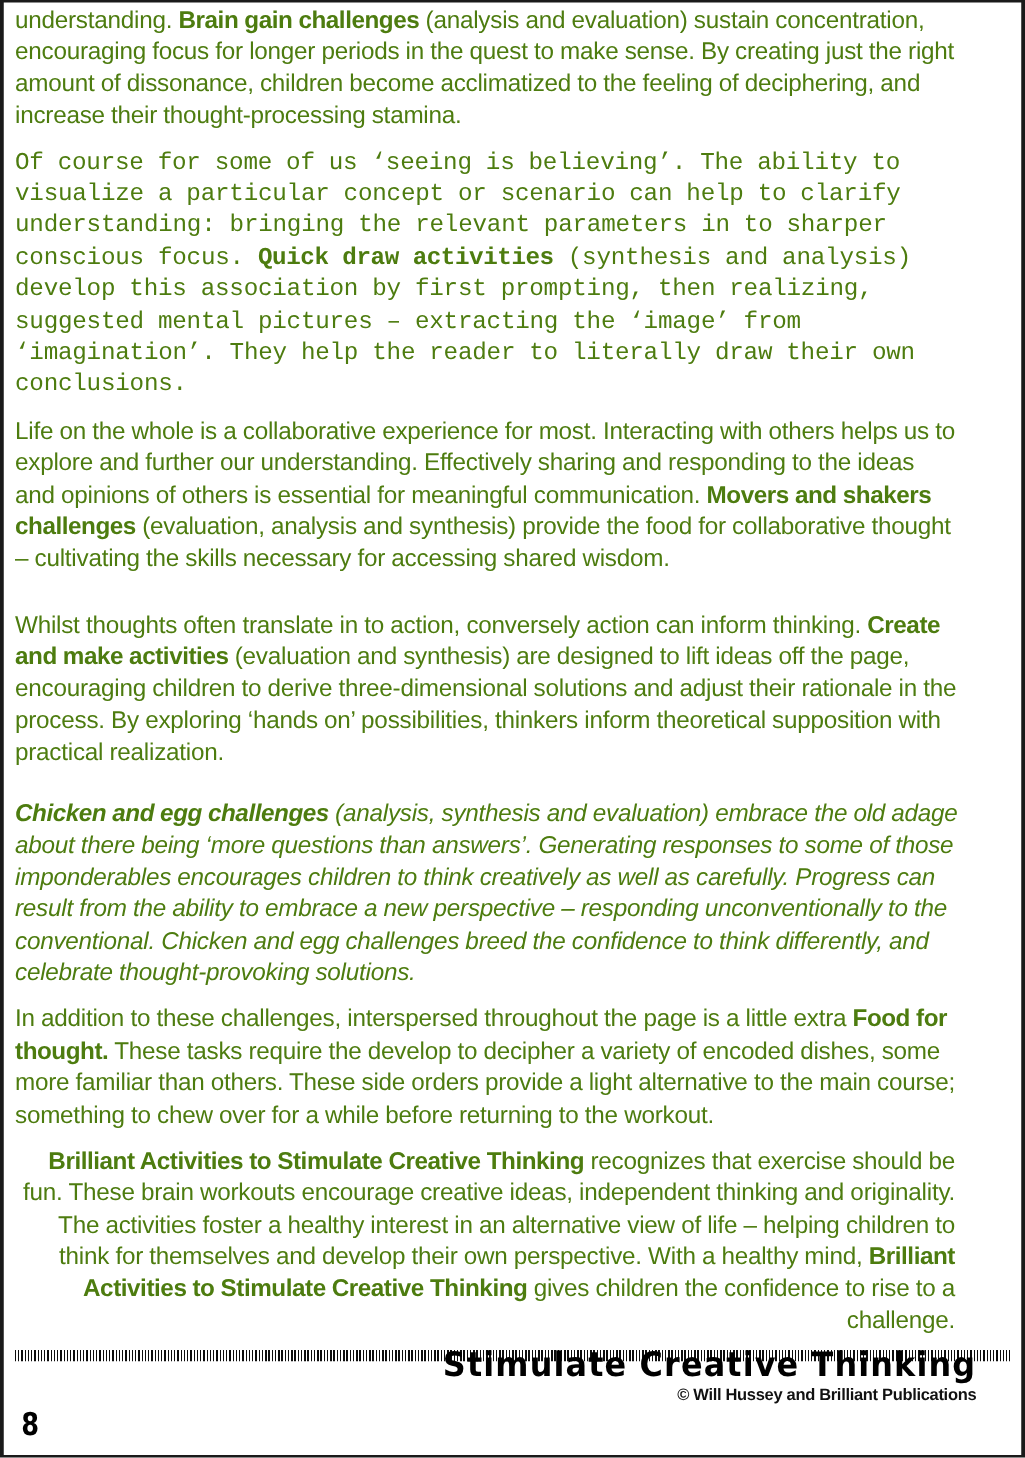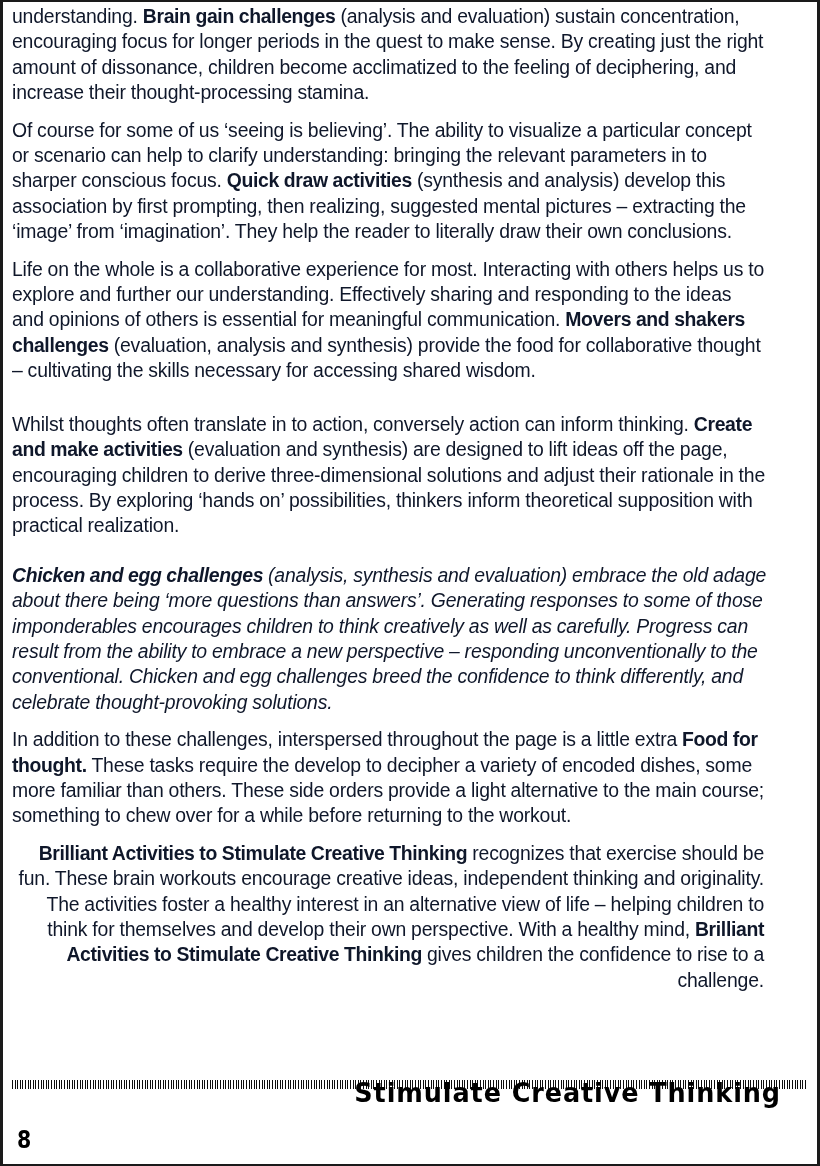--- a/index.html
+++ b/index.html
@@ -38,34 +38,34 @@
     width: 770px;
   }
 
   .para {
     font-family: "Liberation Sans", sans-serif;
     font-size: 19.4px;
     line-height: 25.4px;
     letter-spacing: -0.18px;
     word-spacing: -0.2px;
     text-align: left;
-    color: #0f172a;
+    color: #4d7c0f;
     margin: 0 0 12px 0;
     -webkit-font-smoothing: none;
   }
   .para:last-child { margin-bottom: 0; text-align: right; }
 
   .para b {
     font-weight: 700;
     letter-spacing: -0.35px;
   }
 
   
   .p1 { width: 768px; margin-bottom: 12px; }
-  .p2 { width: 760px; margin-bottom: 12px; }
+  .p2 { width: 760px; margin-bottom: 12px; font-family: Liberation Mono, monospace; }
   .p3 { width: 752px; margin-bottom: 28px; }
   .p4 { width: 762px; margin-bottom: 24px; }
   .p5 { width: 756px; margin-bottom: 12px; font-style: italic; }
   .p6 { width: 762px; margin-bottom: 12px; }
   .p7 { width: 752px; margin-bottom: 0; }
 
   
   .footer {
     position: absolute;
     left: 0;
@@ -146,18 +146,19 @@
     <p class="para p5"><b>Chicken and egg challenges</b><span> (analysis, synthesis and evaluation) embrace the old adage about there being ‘more questions than answers’. Generating responses to some of those imponderables encourages children to think creatively as well as carefully. Progress can result from the ability to embrace a new perspective – responding unconventionally to the conventional. Chicken and egg challenges breed the confidence to think differently, and celebrate thought-provoking solutions.</span></p>
     <p class="para p6"><span>In addition to these challenges, interspersed throughout the page is a little extra </span><b>Food for thought.</b><span> These tasks require the develop to decipher a variety of encoded dishes, some more familiar than others. These side orders provide a light alternative to the main course; something to chew over for a while before returning to the workout.</span></p>
     <p class="para p7"><b>Brilliant Activities to Stimulate Creative Thinking</b><span> recognizes that exercise should be fun. These brain workouts encourage creative ideas, independent thinking and originality. The activities foster a healthy interest in an alternative view of life – helping children to think for themselves and develop their own perspective. With a healthy mind, </span><b>Brilliant Activities to Stimulate Creative Thinking</b><span> gives children the confidence to rise to a challenge.</span></p>
   </div>
 
   <div class="footer">
     <div class="rule"></div>
 
     <div class="footer-brand">
       <div class="brand-title">Stimulate Creative Thinking</div>
+      <div class="brand-copyright">© Will Hussey and Brilliant Publications</div>
     </div>
 
     <div class="page-number">8</div>
   </div>
 
 </div>
 
 </body></html>

